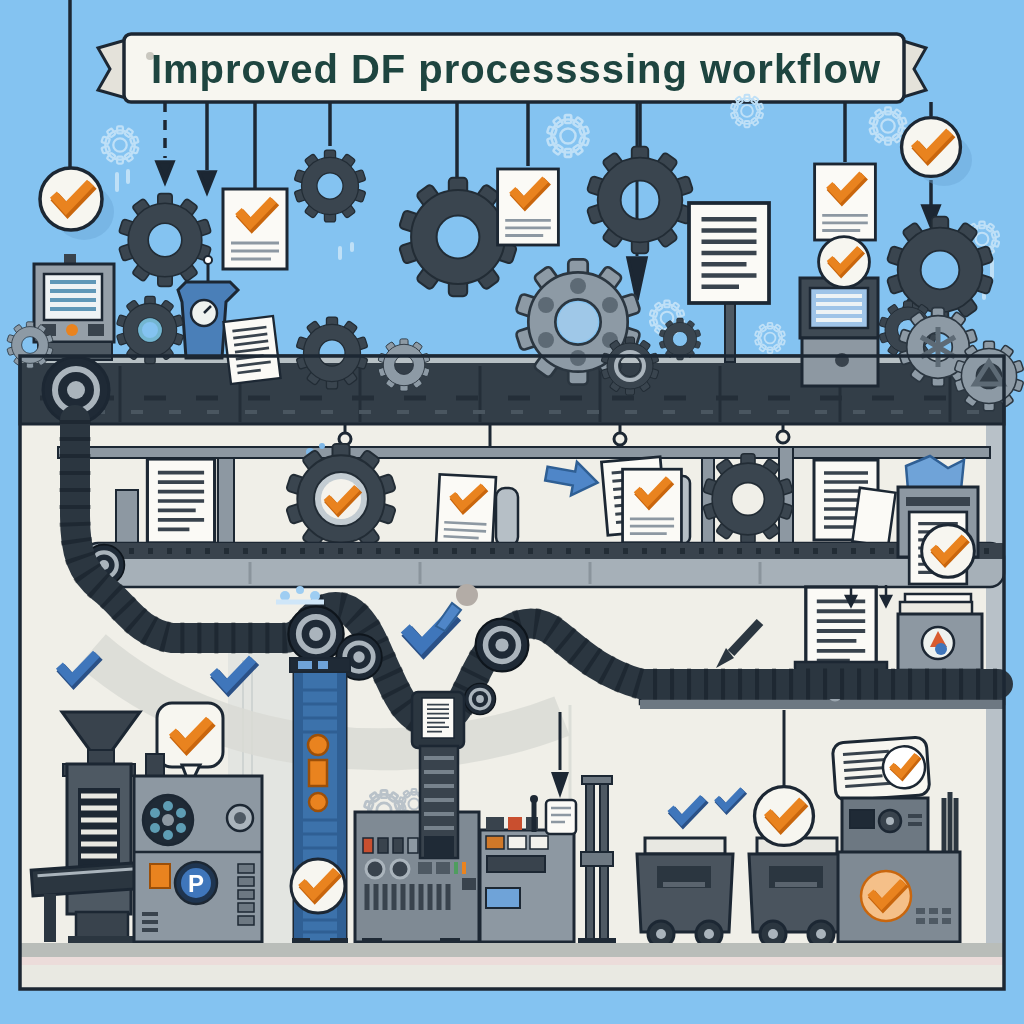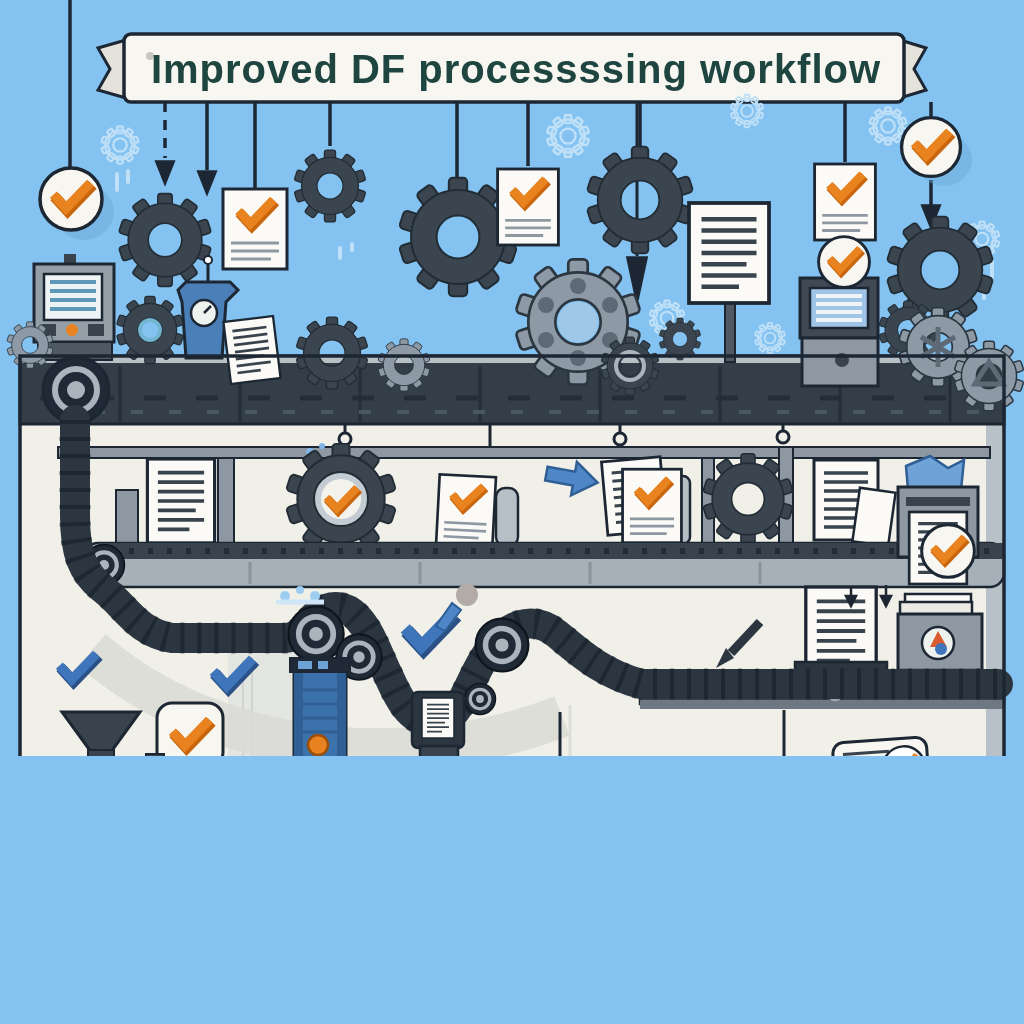--- a/index.html
+++ b/index.html
@@ -4,21 +4,21 @@
 <style>
   :root{
     --sky:#84c3f1; --outline:#1c2733; --banner-fill:#f7f6f0; --title:#1e4540;
     --orange:#e9831f; --orange-dark:#c9660d; --check-blue:#3f76bb; --check-blue-dark:#2b5187;
     --tower-blue:#3c72ab; --tower-blue-dark:#2f5f94; --gear-dark:#3a454f; --steel:#8d9aa5;
     --belt:#2b3640; --wall:#f0efe8; --shelf:#a6b0b8; --shelf-dark:#39434d;
     --machine:#8d98a2; --machine-dark:#4e5963; --floor:#c0c3bf; --deco-blue:#bfe0f7;
     --doc:#fbfaf6; --silver:#aab4bc;
   }
   html,body{margin:0;padding:0;background:var(--sky);}
-  .stage{width:1024px;height:756px;position:relative;overflow:hidden;}
+  .stage{width:1024px;height:1024px;position:relative;overflow:hidden;}
   svg{display:block;}
   .banner-title{font-family:"Liberation Sans","DejaVu Sans",sans-serif;font-weight:bold;
     fill:var(--title);font-size:41px;letter-spacing:1px;}
   .p-label{font-family:"Liberation Sans","DejaVu Sans",sans-serif;font-weight:bold;
     fill:#ffffff;font-size:24px;}
 </style>
 </head>
 <body>
 
 <div class="stage">

